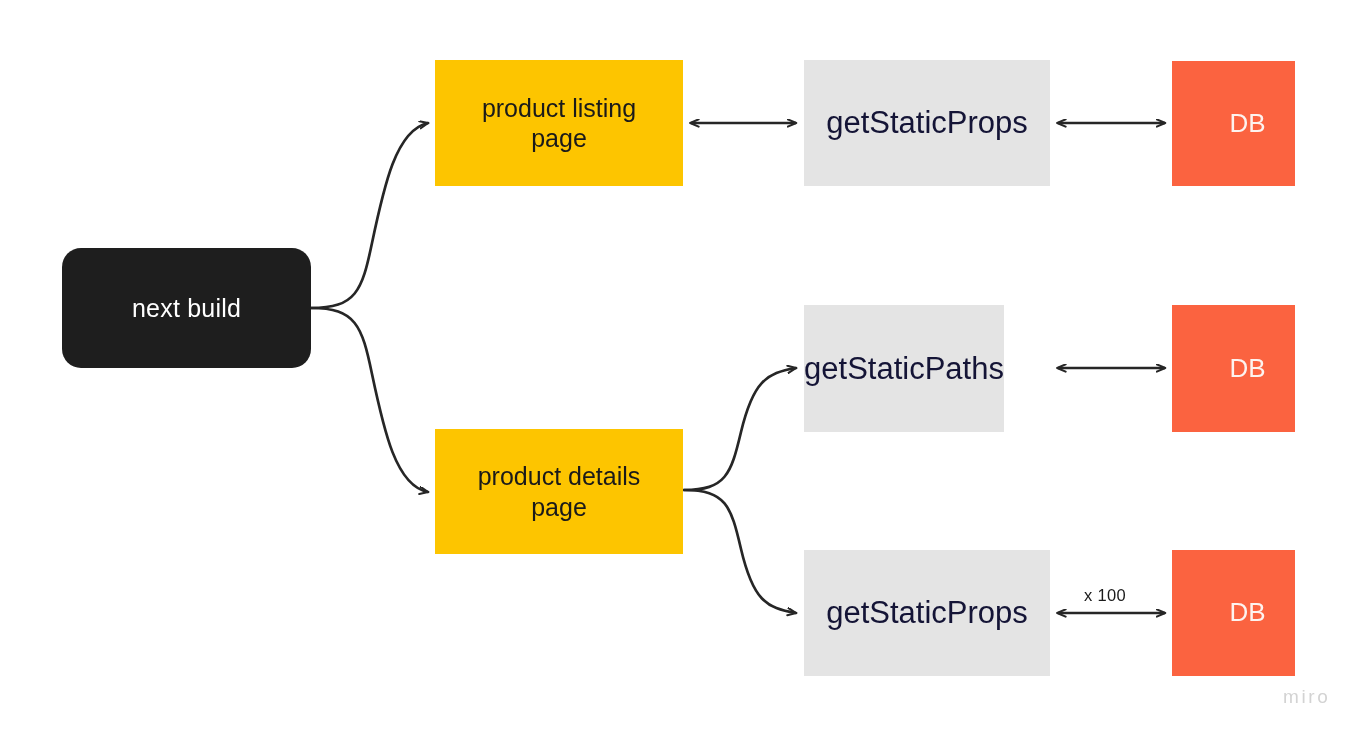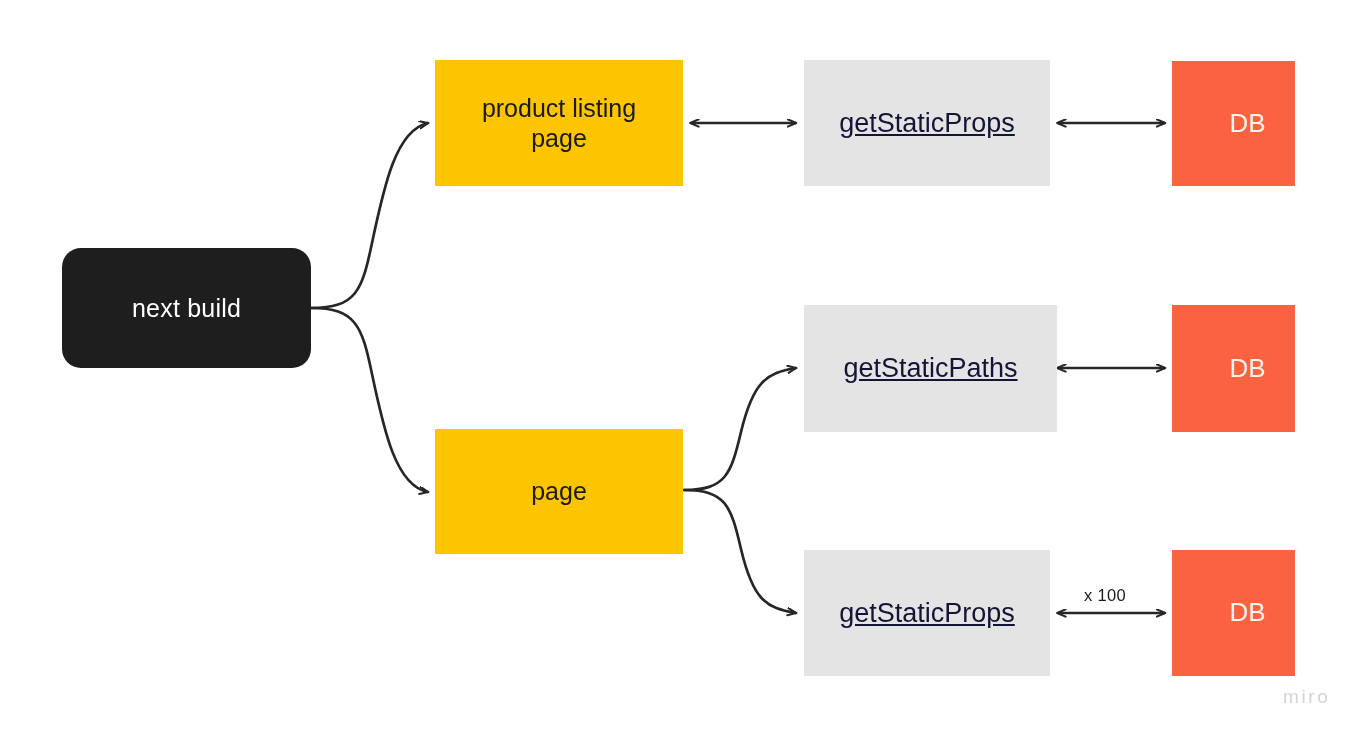--- a/index.html
+++ b/index.html
@@ -43,22 +43,21 @@
     text-align: center;
   }
   .node-page {
     background: #fdc500;
     color: #1a1a1a;
     font-size: 25px;
   }
   .node-fn {
     background: #e4e4e4;
     color: #141436;
-    font-size: 27px;
-    text-decoration: underline;
+    font-size: 31px;
   }
   .node-db {
     background: #fb6340;
     color: #fdf3ef;
     font-size: 26px;
     padding-left: 28px;
   }
   .edge-label {
     position: absolute;
     font-size: 16.5px;
@@ -117,29 +116,30 @@
   </div>
 
   <div class="node node-fn" style="left:804px; top:60px; width:246px; height:126px;">
     <span>getStaticProps</span>
   </div>
 
   <div class="node node-db" style="left:1172px; top:61px; width:123px; height:125px;">
     <span>DB</span>
   </div>
 
-  <div class="node node-fn" style="left:804px; top:305px; width:253px; height:127px;">
+  <div class="node node-fn" style="left:804px; top:305px; width:200px; height:127px;">
     <span>getStaticPaths</span>
   </div>
 
   <div class="node node-db" style="left:1172px; top:305px; width:123px; height:127px;">
     <span>DB</span>
   </div>
 
   <div class="node node-page" style="left:435px; top:429px; width:248px; height:125px; flex-direction:column;">
+    <span>product details</span>
     <span>page</span>
   </div>
 
   <div class="node node-fn" style="left:804px; top:550px; width:246px; height:126px;">
     <span>getStaticProps</span>
   </div>
 
   <div class="node node-db" style="left:1172px; top:550px; width:123px; height:126px;">
     <span>DB</span>
   </div>

